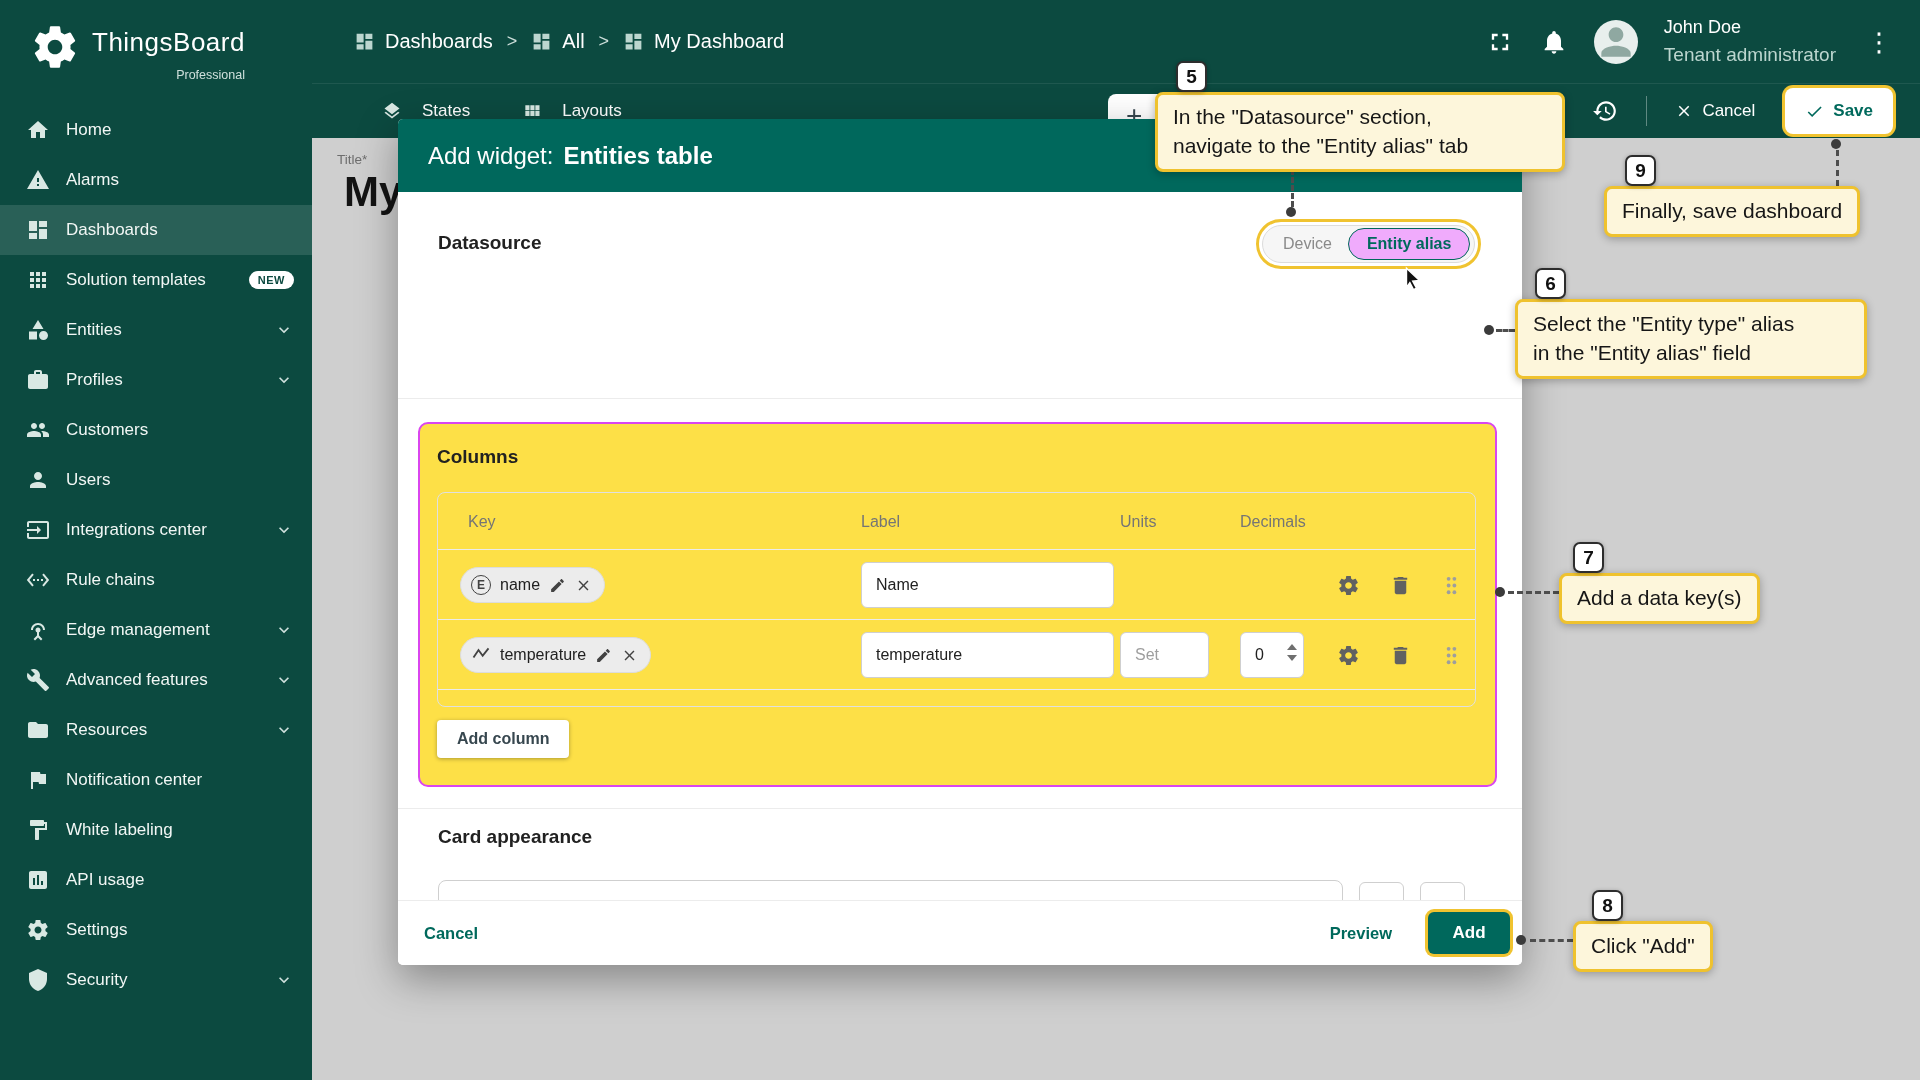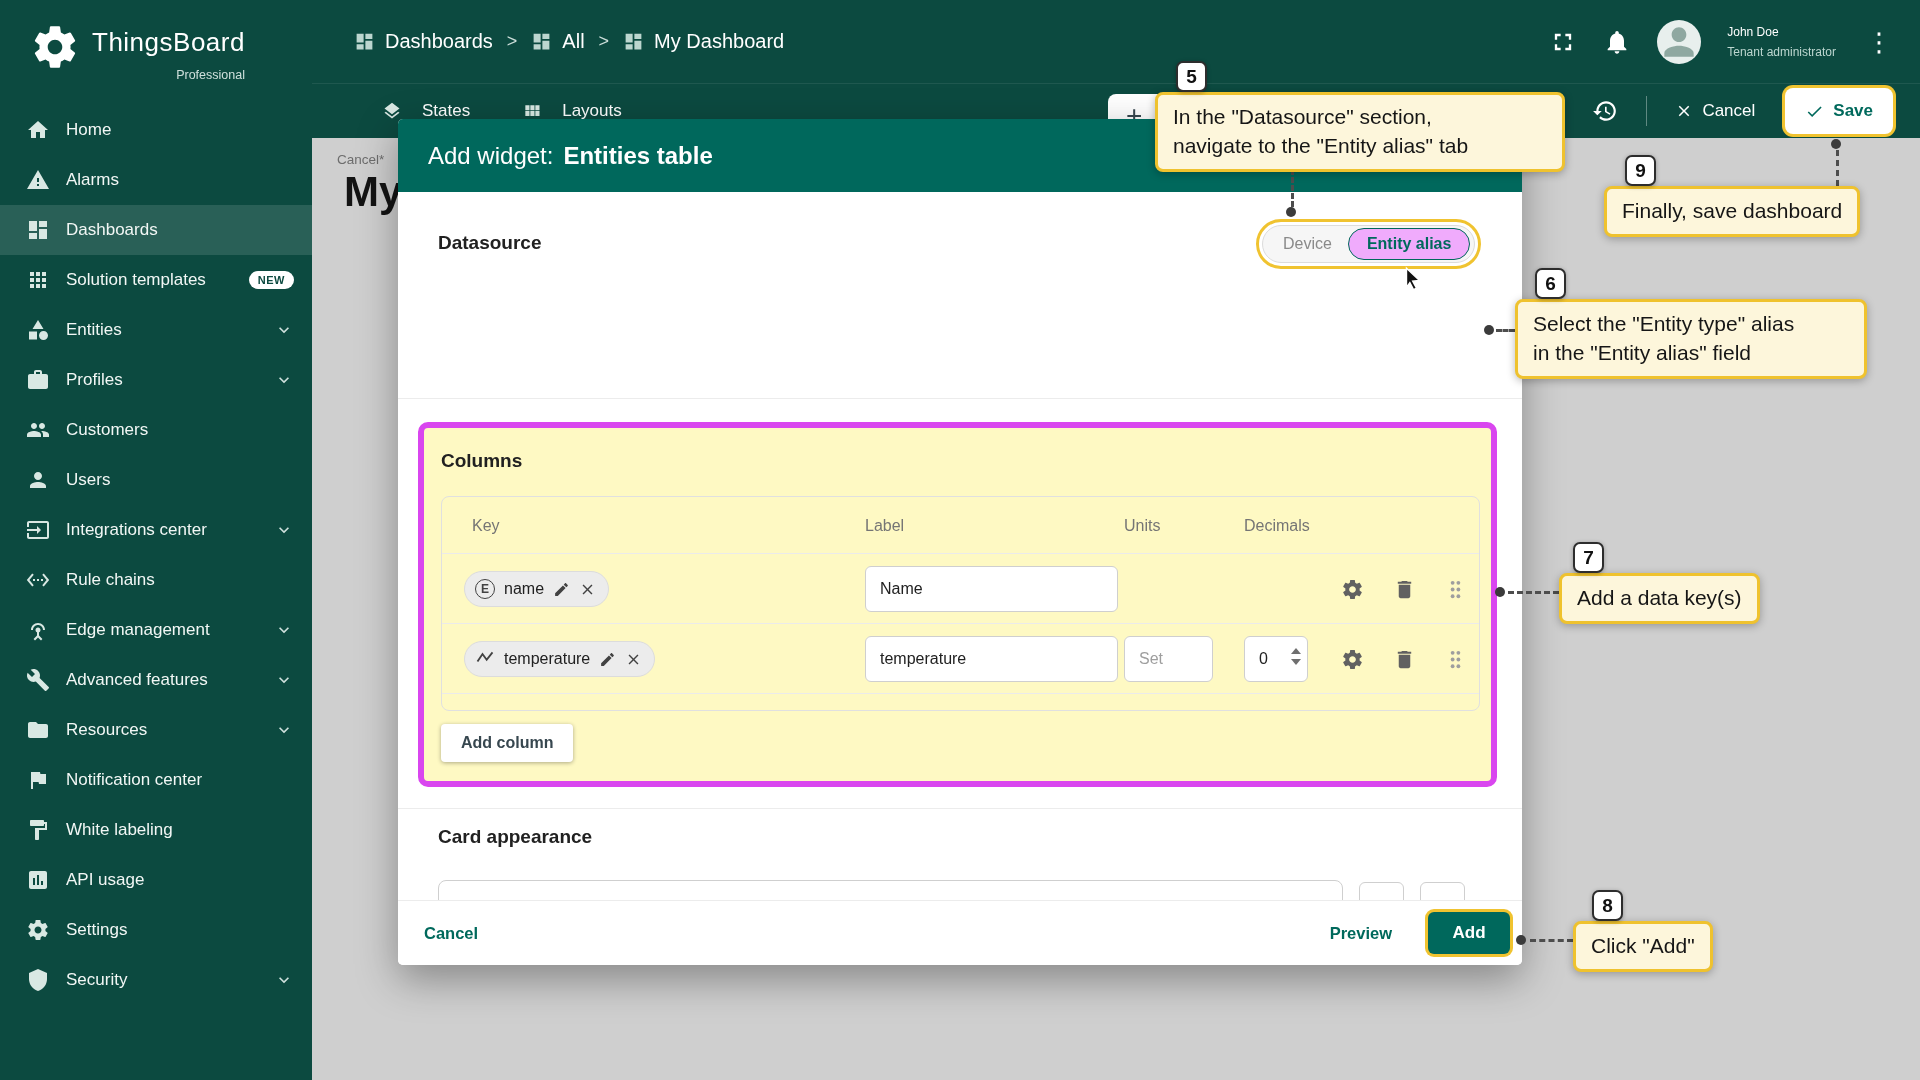--- a/index.html
+++ b/index.html
@@ -28,22 +28,22 @@
   .crumb { display:flex; align-items:center; gap:10px; cursor:pointer; }
   .crumb-ic { width:21px; height:21px; color:#bcd6cf; }
   .crumb-ic svg { width:21px; height:21px; }
   .crumb-lb { font-size:20px; }
   .crumb-sep { color:#cfe0dc; font-size:18px; }
   .h-right { margin-left:auto; display:flex; align-items:center; gap:26px; }
   .h-icbtn { width:28px; height:28px; color:#fff; cursor:pointer; }
   .h-icbtn svg { width:28px; height:28px; }
   .avatar { width:44px; height:44px; border-radius:50%; background:#e8efed; display:flex; align-items:center; justify-content:center; cursor:pointer; overflow:hidden; }
   .avatar svg { width:44px; height:44px; color:#8fa8a1; }
-  .u-name { font-size:12px; color:#fff; }
-  .u-role { font-size:12px; color:#bcd6cf; margin-top:6px; }
+  .u-name { font-size:18px; color:#fff; }
+  .u-role { font-size:19px; color:#bcd6cf; margin-top:6px; }
   .kebab { color:#fff; font-size:26px; cursor:pointer; line-height:1; padding:0 4px; }
 
   
   .toolbar { position:absolute; left:312px; top:83px; right:0; height:55px; background:#0c4a40; z-index:10; display:flex; align-items:center; padding:0 27px 0 70px; border-top:1px solid rgba(255,255,255,.08); }
   .tb-tab { display:flex; align-items:center; gap:20px; color:#fff; font-size:17px; margin-right:52px; cursor:pointer; }
   .tb-tab svg { width:20px; height:20px; color:#d9e8e3; }
   .add-widget-btn { position:absolute; left:796px; top:10px; width:186px; height:44px; background:#fff; border-radius:8px; display:flex; align-items:center; padding-left:18px; font-size:28px; color:#37474f; cursor:pointer; }
   .tb-right { margin-left:auto; display:flex; align-items:center; }
   .hist-btn { width:26px; height:26px; color:#fff; cursor:pointer; }
   .hist-btn svg { width:26px; height:26px; }
@@ -77,21 +77,21 @@
   .cursor-ic { position:absolute; left:1002px; top:74px; width:26px; height:26px; z-index:5; }
 
   
   .alias-field { position:absolute; left:40px; top:105px; width:1039px; height:67px; background:#ecf3f0; border:3px solid #f0c330; border-radius:10px; padding:9px 20px; }
   .alias-label { font-size:13.5px; color:#617d76; }
   .alias-value { font-size:17.5px; color:#1a1a1a; margin-top:4px; }
   .alias-clear { position:absolute; right:22px; top:21px; width:22px; height:22px; color:#3c3c3c; cursor:pointer; }
   .alias-clear svg { width:22px; height:22px; }
 
   
-  .columns-card { position:absolute; left:20px; top:230px; width:1079px; height:365px; border:6px solid #d946ef; border-radius:10px; background:#fef9c3; }
+  .columns-card { position:absolute; left:20px; top:230px; width:1079px; height:365px; border:2px solid #d946ef; border-radius:10px; background:#fde047; }
   .h-columns { left:17px; top:22px; }
   .col-table { position:absolute; left:17px; top:68px; width:1039px; height:215px; border:1px solid #e0e0e0; border-radius:8px; }
   .ct-headrow { position:absolute; left:0; right:0; top:0; height:57px; border-bottom:1px solid #ebebeb; }
   .ct-h { position:absolute; top:20px; font-size:16px; color:#757575; }
   .ct-h.k { left:30px; } .ct-h.l { left:423px; } .ct-h.u { left:682px; } .ct-h.d { left:802px; }
   .ct-row { position:absolute; left:0; right:0; height:70px; border-bottom:1px solid #ebebeb; }
   .ct-row.r1 { top:57px; } .ct-row.r2 { top:127px; }
   .chip { position:absolute; left:22px; top:17px; height:36px; display:flex; align-items:center; gap:9px; background:#ececec; border:1px solid #dcdcdc; border-radius:18px; padding:0 12px 0 10px; cursor:grab; }
   .chip-circle { width:20px; height:20px; border:1.6px solid #424242; border-radius:50%; font-size:12px; font-weight:bold; color:#424242; display:flex; align-items:center; justify-content:center; }
   .chip-ts { width:20px; height:20px; color:#424242; }
@@ -431,21 +431,21 @@
     <span class="save-btn">
       <svg viewBox="0 0 24 24" fill="currentColor">
           <path d="M9 16.17 4.83 12l-1.42 1.41L9 19 21 7l-1.41-1.41z"></path>
         </svg>
       <span>Save</span>
     </span>
   </div>
 </div>
 
 <div class="canvas">
-  <div class="cv-title-label">Cancel*</div>
+  <div class="cv-title-label">Title*</div>
   <div class="cv-title-value">My</div>
 </div>
 <div class="backdrop"></div>
 
 <div class="modal">
   <div class="m-header">
     <span class="m-title-prefix">Add widget:</span>
     <span class="m-title-name">Entities table</span>
   </div>
 

